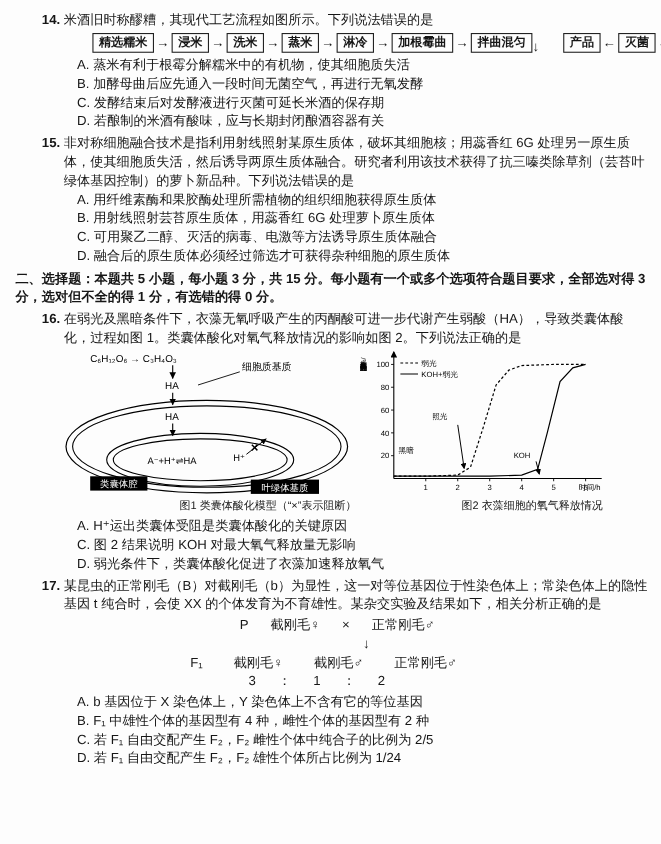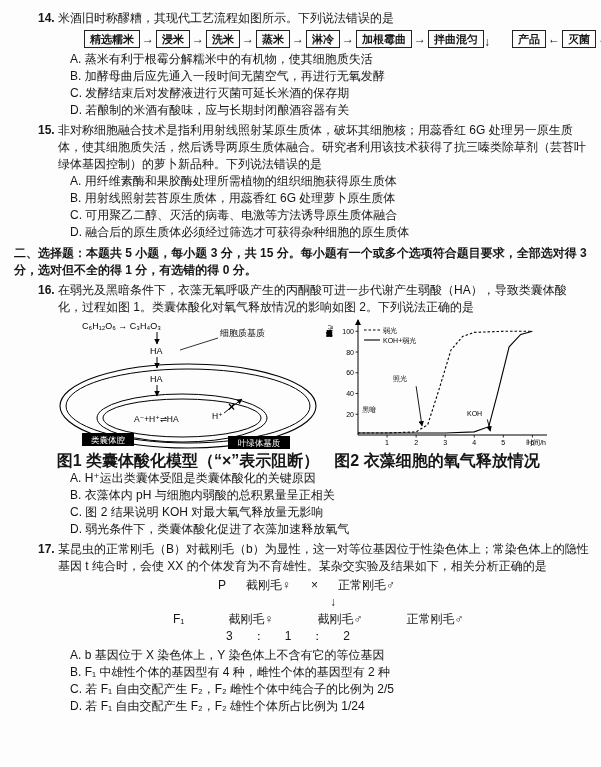--- a/index.html
+++ b/index.html
@@ -20,29 +20,29 @@
   
   .flowchart { display:inline-flex; flex-direction:row; align-items:flex-start; margin:3px 0 3px 26px; }
   .flow-row { display:flex; align-items:center; }
   .flow-row.row2 { align-self:flex-end; }
   .flow-box { border:1.4px solid #222; padding:0 5px; font-size:11px; line-height:16px; font-weight:600; white-space:nowrap; }
   .flow-arrow { padding:0 2px; font-size:12px; }
   .flow-down { align-self:flex-end; padding-right:22px; height:12px; line-height:12px; font-size:12px; }
 
   
   .figures { display:flex; align-items:flex-end; gap:2px; margin:2px 0 2px -6px; }
-  .fig { text-align:center; }
+  .fig { text-align:right; }
   .fig svg { display:block; font-family:inherit; }
-  .fig-caption { font-size:16px; line-height:14px; margin-top:2px;font-weight:bold; }
+  .fig-caption { font-size:10px; line-height:14px; margin-top:2px; }
 
   
   .cross { margin:2px 0; }
   .cross-p { margin-left:160px; display:flex; gap:20px; }
   .cross-arrow { margin-left:272px; }
-  .cross-f1 { margin-left:115px; display:flex; gap:44px; }
+  .cross-f1 { margin-left:115px; display:flex; gap:28px; }
   .cross-ratio { margin-left:168px; white-space:pre; }
 </style>
 </head>
 <body>
 
 <div class="page">
 
   <div class="question">
     <span class="qnum">14.</span>
     <div class="stem">米酒旧时称醪糟，其现代工艺流程如图所示。下列说法错误的是</div>
@@ -179,21 +179,20 @@
             <text x="140.984375" y="98.33333333333334" font-size="7">KOH</text>
             <line x1="90.125" y1="68.25925925925927" x2="95.9375" y2="107.66666666666667" stroke="#000" stroke-width="0.9" marker-end="url(#carr)"></line>
             <line x1="161.328125" y1="101.44444444444444" x2="164.23437499999997" y2="112.85185185185185" stroke="#000" stroke-width="0.9" marker-end="url(#carr)"></line>
           </svg>
         <div class="fig-caption">图2 衣藻细胞的氧气释放情况</div>
       </div>
     </div>
 
     <div class="options">
         <div class="option">A. H⁺运出类囊体受阻是类囊体酸化的关键原因</div>
-        <div class="option">B. 衣藻体内 pH 与细胞内弱酸的总积累量呈正相关</div>
         <div class="option">C. 图 2 结果说明 KOH 对最大氧气释放量无影响</div>
         <div class="option">D. 弱光条件下，类囊体酸化促进了衣藻加速释放氧气</div>
       </div>
   </div>
 
   <div class="question">
     <span class="qnum">17.</span>
     <div class="stem">某昆虫的正常刚毛（B）对截刚毛（b）为显性，这一对等位基因位于性染色体上；常染色体上的隐性基因 t 纯合时，会使 XX 的个体发育为不育雄性。某杂交实验及结果如下，相关分析正确的是</div>
 
     <div class="cross">

